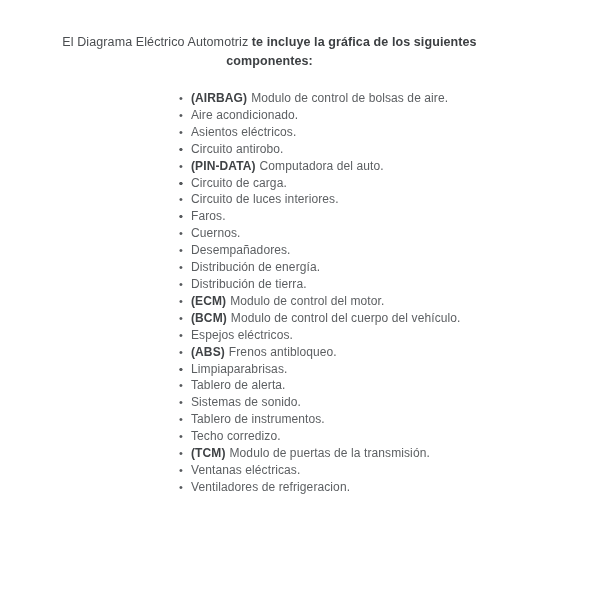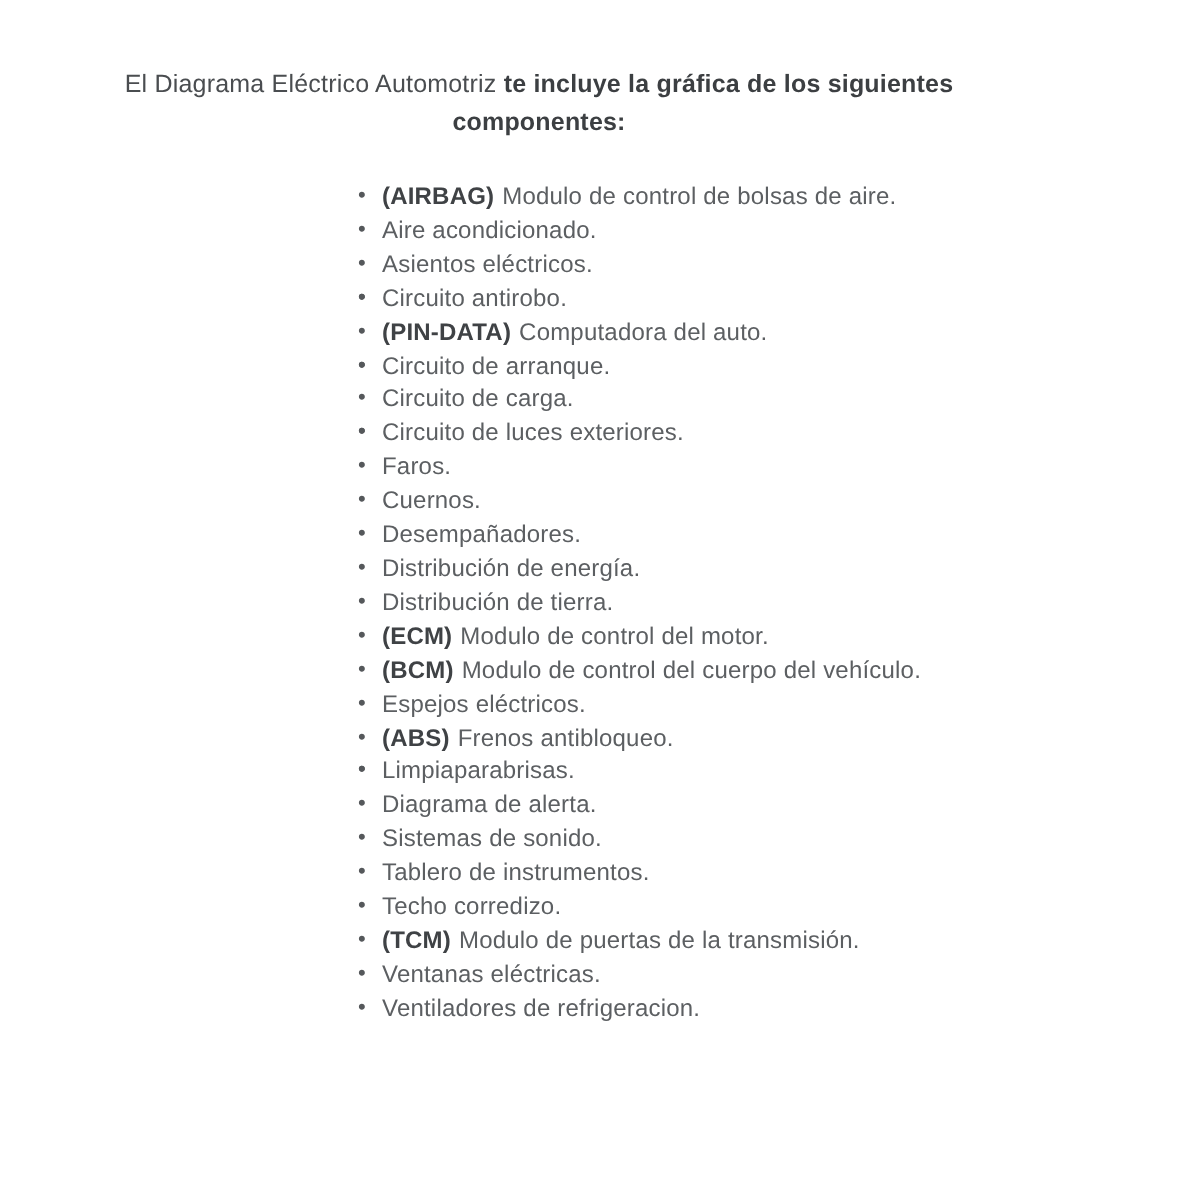--- a/index.html
+++ b/index.html
@@ -77,36 +77,36 @@
   <h1 class="title"><span>El Diagrama Eléctrico Automotriz</span> <span class="b">te incluye la gráfica de los siguientes</span><br><span class="b">componentes:</span></h1>
 
   <ul class="components" id="components-list">
       <li><span class="bullet">•</span><span class="item-bold">(AIRBAG)</span><span>Modulo de control de bolsas de aire.</span></li>
       <li><span class="bullet">•</span><span class="item-bold"></span><span>Aire acondicionado.</span></li>
       <li><span class="bullet">•</span><span class="item-bold"></span><span>Asientos eléctricos.</span></li>
       <li><span class="bullet">•</span><span class="item-bold"></span></li>
       <li><span class="bullet">•</span><span class="item-bold"></span><span>Circuito antirobo.</span></li>
       <li><span class="bullet">•</span><span class="item-bold">(PIN-DATA)</span><span>Computadora del auto.</span></li>
       <li><span class="bullet">•</span><span class="item-bold"></span></li>
-      <li><span class="bullet">•</span><span class="item-bold"></span><span>Circuito de arranque.</span></li>
+      <li><span class="bullet">•</span><span class="item-bold"></span></li>
       <li><span class="bullet">•</span><span class="item-bold"></span><span>Circuito de carga.</span></li>
+      <li><span class="bullet">•</span><span class="item-bold"></span><span>Circuito de luces interiores.</span></li>
       <li><span class="bullet">•</span><span class="item-bold"></span></li>
-      <li><span class="bullet">•</span><span class="item-bold"></span><span>Circuito de luces exteriores.</span></li>
       <li><span class="bullet">•</span><span class="item-bold"></span><span>Faros.</span></li>
       <li><span class="bullet">•</span><span class="item-bold"></span><span>Cuernos.</span></li>
       <li><span class="bullet">•</span><span class="item-bold"></span><span>Desempañadores.</span></li>
       <li><span class="bullet">•</span><span class="item-bold"></span><span>Distribución de energía.</span></li>
       <li><span class="bullet">•</span><span class="item-bold"></span><span>Distribución de tierra.</span></li>
       <li><span class="bullet">•</span><span class="item-bold">(ECM)</span><span>Modulo de control del motor.</span></li>
       <li><span class="bullet">•</span><span class="item-bold">(BCM)</span><span>Modulo de control del cuerpo del vehículo.</span></li>
       <li><span class="bullet">•</span><span class="item-bold"></span><span>Espejos eléctricos.</span></li>
       <li><span class="bullet">•</span><span class="item-bold">(ABS)</span><span>Frenos antibloqueo.</span></li>
       <li><span class="bullet">•</span><span class="item-bold"></span></li>
       <li><span class="bullet">•</span><span class="item-bold"></span><span>Limpiaparabrisas.</span></li>
-      <li><span class="bullet">•</span><span class="item-bold"></span><span>Diagrama de alerta.</span></li>
+      <li><span class="bullet">•</span><span class="item-bold"></span><span>Tablero de alerta.</span></li>
       <li><span class="bullet">•</span><span class="item-bold"></span><span>Sistemas de sonido.</span></li>
       <li><span class="bullet">•</span><span class="item-bold"></span><span>Tablero de instrumentos.</span></li>
       <li><span class="bullet">•</span><span class="item-bold"></span><span>Techo corredizo.</span></li>
       <li><span class="bullet">•</span><span class="item-bold">(TCM)</span><span>Modulo de puertas de la transmisión.</span></li>
       <li><span class="bullet">•</span><span class="item-bold"></span><span>Ventanas eléctricas.</span></li>
       <li><span class="bullet">•</span><span class="item-bold"></span><span>Ventiladores de refrigeracion.</span></li>
     </ul>
 </div>
 
 </body></html>

